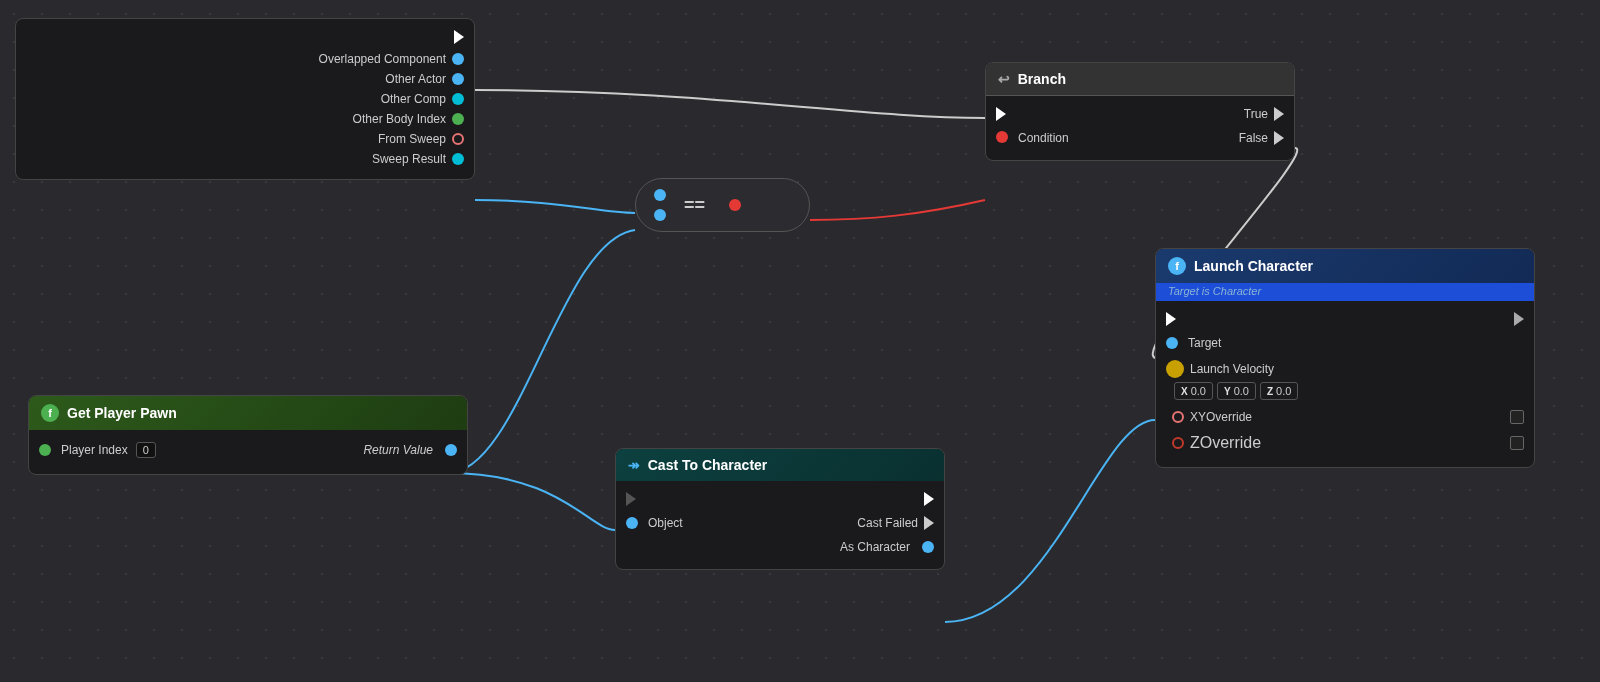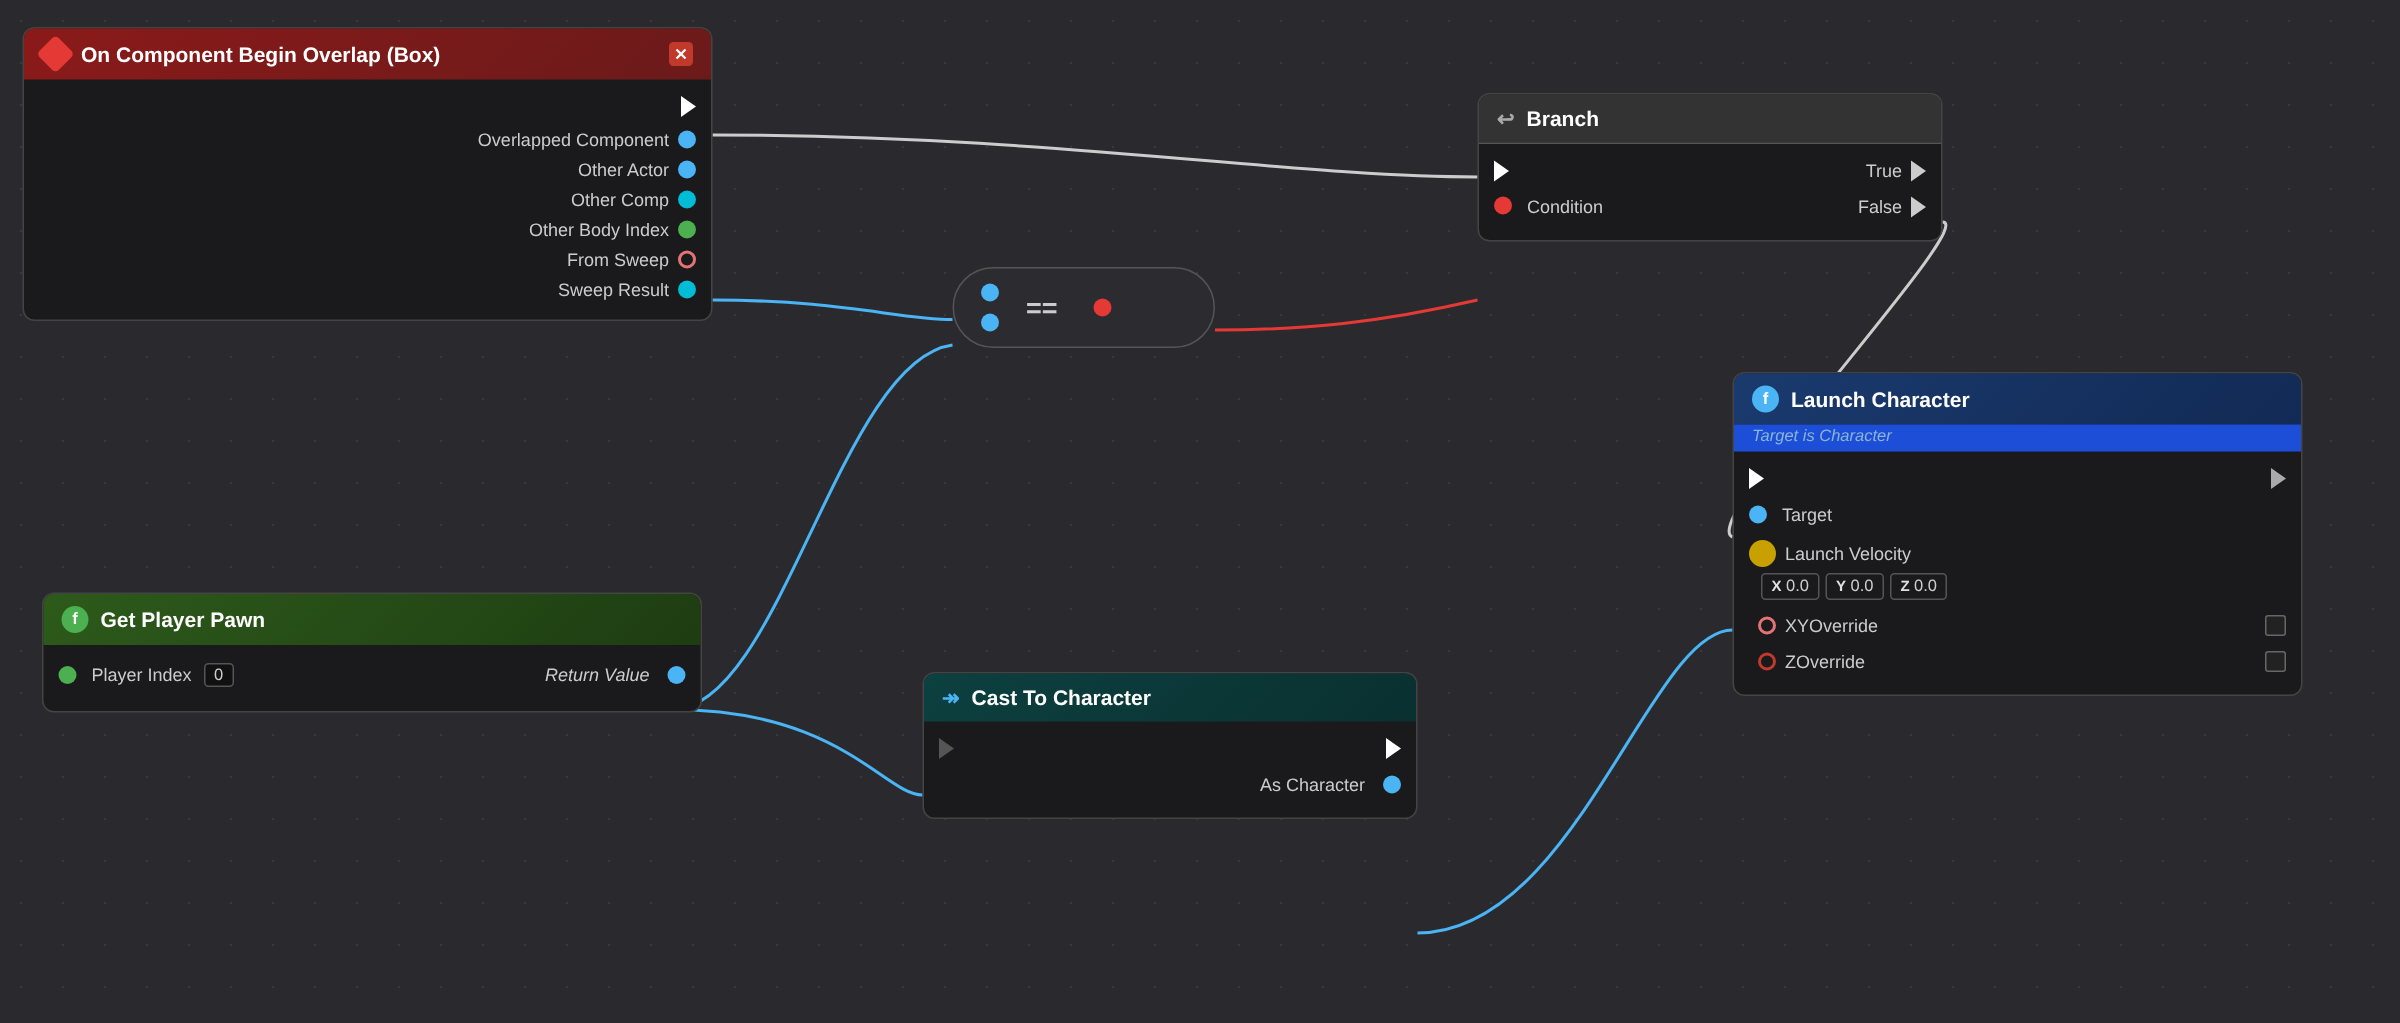--- a/index.html
+++ b/index.html
@@ -264,30 +264,20 @@
   <path d="M 448 473 C 520 473, 560 240, 635 230" stroke="#4ab4f5" stroke-width="2" fill="none"></path>
 
   <path d="M 448 473 C 560 473, 590 530, 615 530" stroke="#4ab4f5" stroke-width="2" fill="none"></path>
 
   <path d="M 945 622 C 1050 622, 1100 420, 1155 420" stroke="#4ab4f5" stroke-width="2" fill="none"></path>
 
   <path d="M 1295 148 C 1320 148, 1130 348, 1155 358" stroke="#ccc" stroke-width="2" fill="none"></path>
 </svg>
 
 <div class="node" id="node-overlap">
-  <div class="node-header">
-    <span class="icon-diamond"></span>
-    <span>On Component Begin Overlap (Box)</span>
-    <div class="close-btn">
-      <svg width="10" height="10" viewBox="0 0 10 10">
-          <line x1="2" y1="2" x2="8" y2="8" stroke="white" stroke-width="1.5"></line>
-          <line x1="8" y1="2" x2="2" y2="8" stroke="white" stroke-width="1.5"></line>
-        </svg>
-    </div>
-  </div>
   <div class="node-body">
     <div class="exec-row">
       <span style="flex:1"></span>
       <span class="exec-pin white"></span>
     </div>
     <div class="pin-row right-align">
       <span>Overlapped Component</span>
       <span class="pin blue right"></span>
     </div>
     <div class="pin-row right-align">
@@ -365,20 +355,26 @@
 <div class="node" id="node-cast">
   <div class="node-header">
     <span class="icon-arrow">↠</span>
     <span>Cast To Character</span>
   </div>
   <div class="node-body">
     <div style="display:flex;align-items:center;padding:5px 10px;">
       <span class="exec-pin" style="border-left-color:#555;"></span>
       <span style="flex:1"></span>
       <span class="exec-pin" style="border-left-color:#fff;"></span>
+    </div>
+    <div style="display:flex;align-items:center;padding:5px 10px;">
+      <span class="pin blue left"></span>
+      <span style="font-size:12px;color:#ccc;margin-left:4px;flex:1;">Object</span>
+      <span style="font-size:12px;color:#ccc;margin-right:6px;">Cast Failed</span>
+      <span class="exec-pin" style="border-left-color:#ccc;"></span>
     </div>
     <div style="display:flex;align-items:center;padding:5px 10px;">
       <span style="flex:1"></span>
       <span style="font-size:12px;color:#ccc;margin-right:6px;">As Character</span>
       <span class="pin blue right"></span>
     </div>
   </div>
 </div>
 
 <div class="node" id="node-launch">
@@ -417,17 +413,17 @@
         </div>
       </div>
     </div>
     <div style="display:flex;align-items:center;padding:5px 10px;">
       <span class="pin right" style="background:transparent;border:2px solid #e57373;width:12px;height:12px;border-radius:50%;flex-shrink:0;"></span>
       <span style="font-size:12px;color:#ccc;margin-left:6px;flex:1;">XYOverride</span>
       <span class="checkbox-box"></span>
     </div>
     <div style="display:flex;align-items:center;padding:5px 10px;">
       <span class="pin right" style="background:transparent;border:2px solid #c0392b;width:12px;height:12px;border-radius:50%;flex-shrink:0;"></span>
-      <span style="font-size:12px;color:#ccc;margin-left:6px;flex:1;">ZOverride</span>
+      <span style="font-size:16px;color:#ccc;margin-left:6px;flex:1;">ZOverride</span>
       <span class="checkbox-box"></span>
     </div>
   </div>
 </div>
 
 </body></html>

